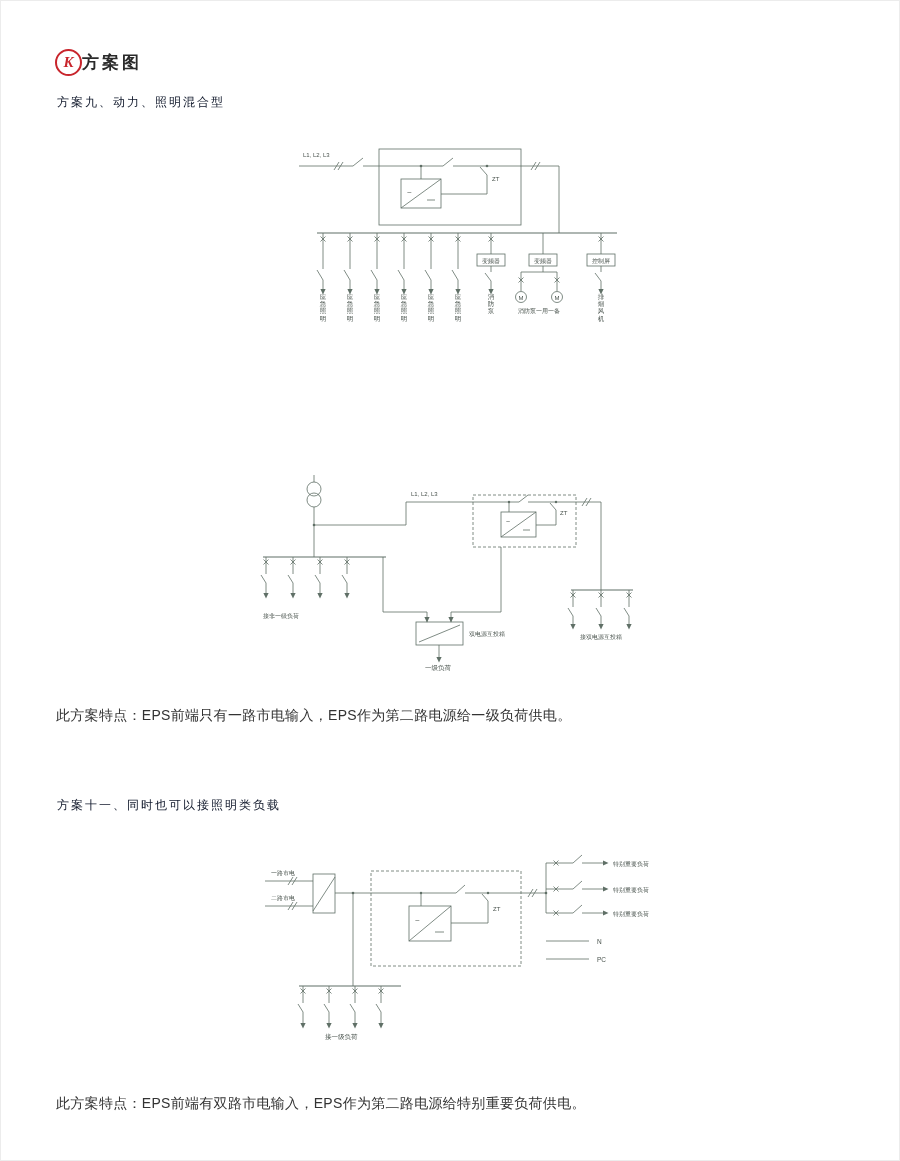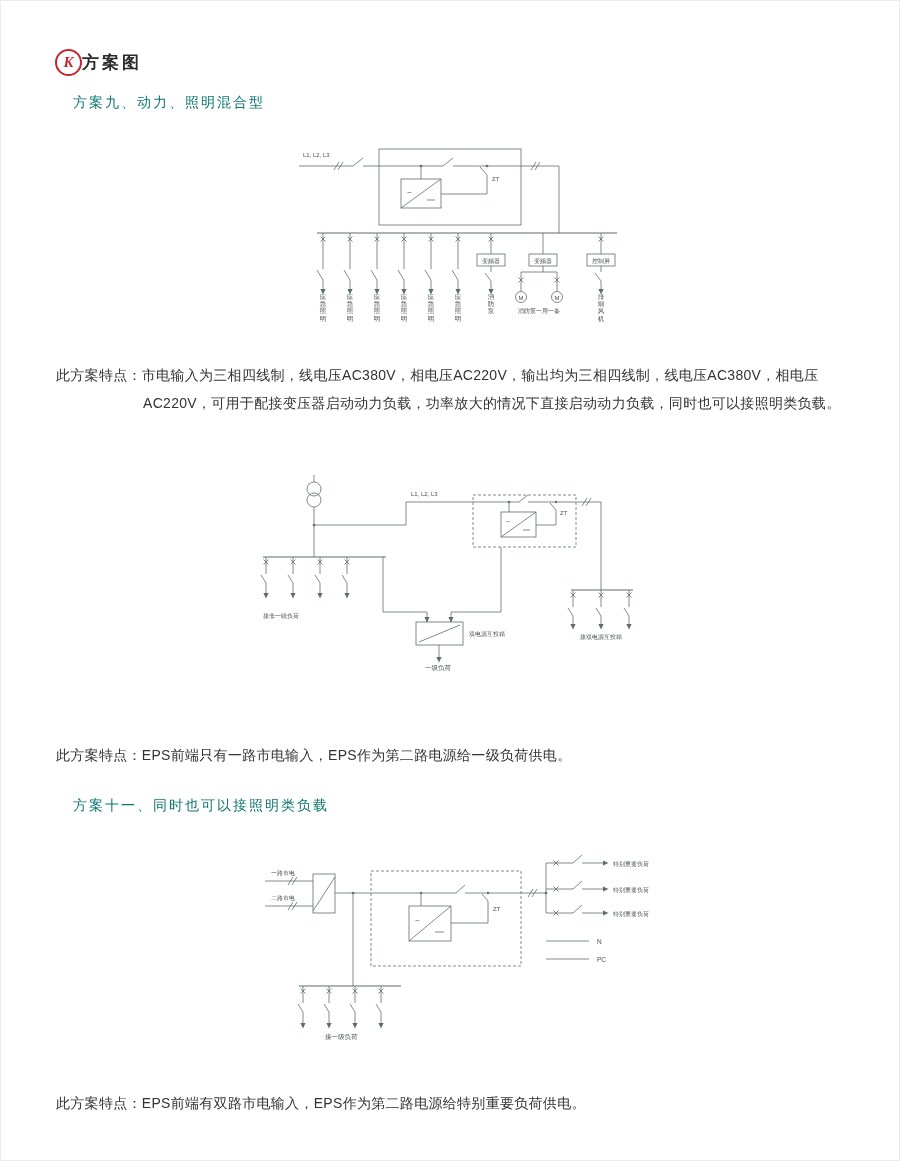--- a/index.html
+++ b/index.html
@@ -8,21 +8,21 @@
     font-family:"Liberation Sans","DejaVu Sans",sans-serif; color:#333;
     border:1px solid #ececec; box-sizing:border-box; overflow:hidden;
   }
   .header { position:absolute; left:54px; top:48px; display:flex; align-items:center; }
   .logo {
     width:23px; height:23px; border:2px solid #c8252c; border-radius:50%;
     color:#c8252c; font-family:"Liberation Serif",serif; font-weight:bold; font-style:italic;
     font-size:15px; display:flex; align-items:center; justify-content:center;
   }
   .title { font-size:17px; font-weight:bold; letter-spacing:3px; color:#2b2b2b; }
-  .h { position:absolute; left:72px; font-size:14px; color:#0f766e; letter-spacing:2px; }
+  .h { position:absolute; left:56px; font-size:12px; color:#0f172a; letter-spacing:2px; }
   .para { position:absolute; left:55px; font-size:14px; color:#333; letter-spacing:0.3px; line-height:28px; white-space:nowrap; }
   .pl { display:block; }
   .indent { padding-left:87px; }
 
   .diag { position:absolute; overflow:visible; }
   .diag line, .diag rect, .diag circle, .diag polyline { stroke:#5f6f66; stroke-width:0.8; fill:none; }
   .diag .bus { stroke-width:1.1; }
   .diag .dash { stroke-dasharray:3 2; }
   .diag .fil { fill:#5f6f66; stroke:none; }
   .diag text { fill:#49534d; stroke:none; font-family:"Liberation Sans",sans-serif; }
@@ -179,24 +179,20 @@
       <rect class="gbox" x="296" y="115" width="28" height="12"></rect>
       <text class="gt" x="310" y="124" text-anchor="middle">控制屏</text>
       <line x1="310" y1="127" x2="310" y2="133"></line>
         <line x1="310" y1="142" x2="304" y2="134"></line>
         <line x1="310" y1="142" x2="310" y2="150"></line>
       <use href="#ad" x="310" y="150"></use>
       <text class="t65" x="310" y="160" text-anchor="middle"><tspan x="310" dy="0">排</tspan><tspan x="310" dy="7.2">烟</tspan><tspan x="310" dy="7.2">风</tspan><tspan x="310" dy="7.2">机</tspan></text>
     </g>
   </svg>
 
-  <div class="para" style="top:360px">
-    <span class="pl">此方案特点：市电输入为三相四线制，线电压AC380V，相电压AC220V，输出均为三相四线制，线电压AC380V，相电压</span>
-    <span class="pl indent">AC220V，可用于配接变压器启动动力负载，功率放大的情况下直接启动动力负载，同时也可以接照明类负载。</span>
-  </div>
 
 
   <svg class="diag" style="left:250px;top:466px" width="410" height="212" viewBox="0 0 410 212">
     <g>
       <line x1="63" y1="8" x2="63" y2="15"></line>
       <circle cx="63" cy="22" r="7"></circle>
       <circle cx="63" cy="33" r="7"></circle>
       <line x1="63" y1="40" x2="63" y2="90"></line>
     </g>
     <g>
@@ -288,21 +284,21 @@
     <g>
       <rect x="165" y="155" width="47" height="23"></rect>
       <line x1="168" y1="175" x2="209" y2="158"></line>
       <text class="t6" x="218" y="169">双电源互投箱</text>
       <line x1="188" y1="178" x2="188" y2="190"></line>
       <use href="#ad" x="188" y="190"></use>
       <text class="t65" x="174" y="203">一级负荷</text>
     </g>
   </svg>
 
-  <div class="para" style="top:740px">
+  <div class="para" style="top:700px">
     <span class="pl">此方案特点：EPS前端只有一路市电输入，EPS作为第二路电源给一级负荷供电。</span>
   </div>
 
   <div class="h" style="top:796px">方案十一、同时也可以接照明类负载</div>
 
   <svg class="diag" style="left:250px;top:840px" width="430" height="225" viewBox="0 0 430 225">
     <g>
       <text class="t6" x="20" y="34">一路市电</text>
       <line x1="14" y1="40" x2="62" y2="40"></line>
       <use href="#sl" x="40" y="40"></use>

